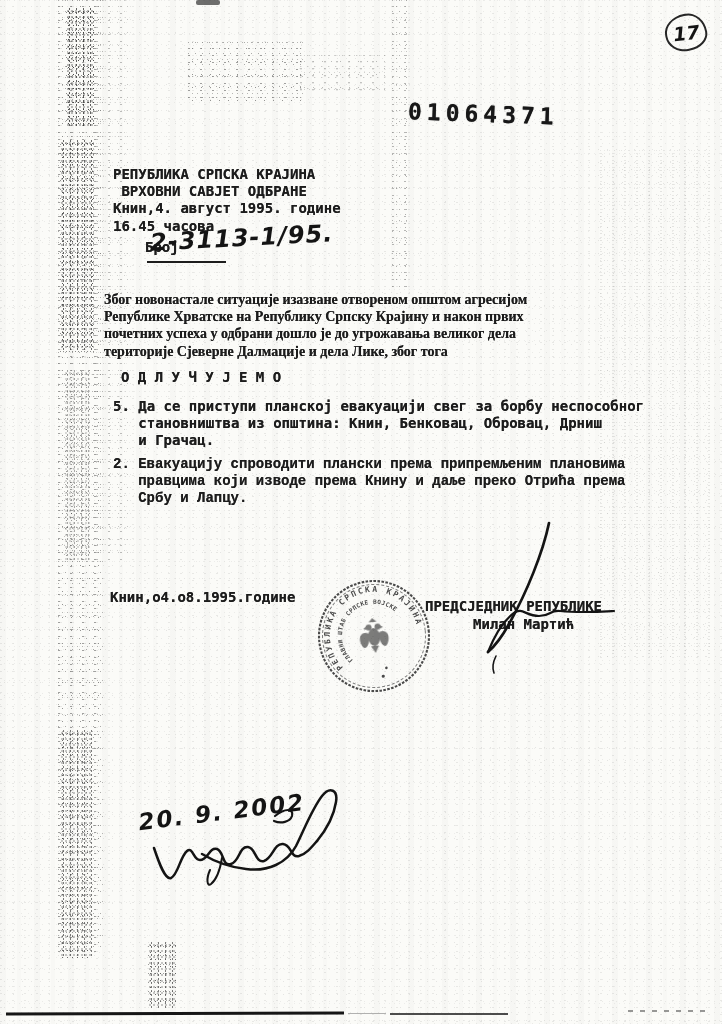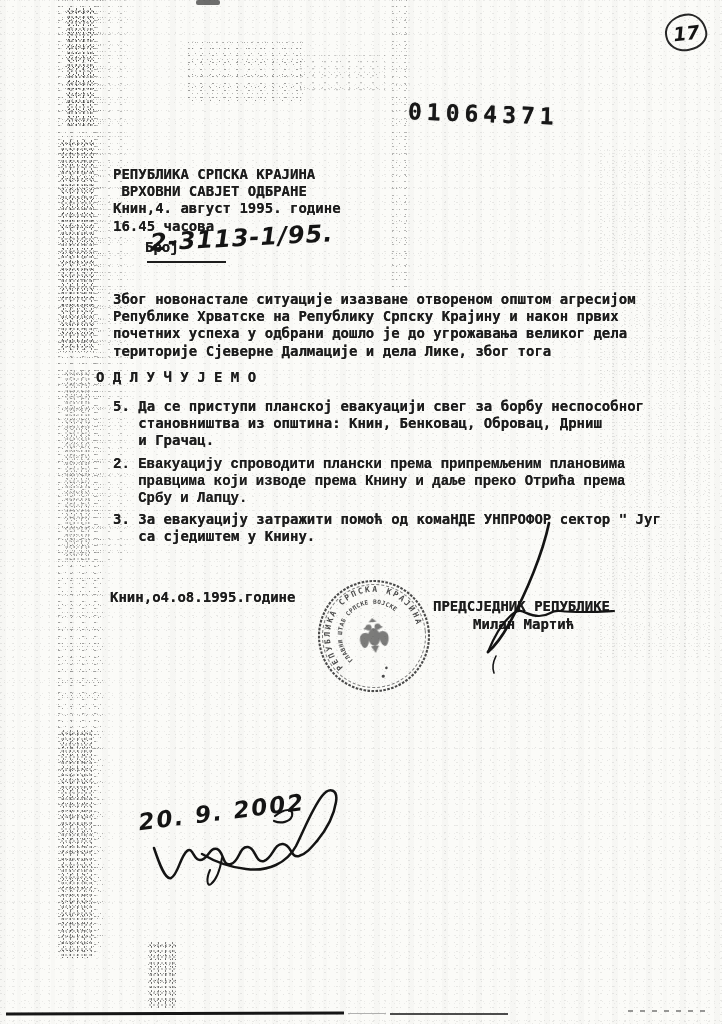--- a/index.html
+++ b/index.html
@@ -76,36 +76,34 @@
   <div id="stamp-number">01064371</div>
 
   <pre class="typed" style="left:113px;top:166px;">РЕПУБЛИКА СРПСКА КРАЈИНА
  ВРХОВНИ САВЈЕТ ОДБРАНЕ
 Книн,4. август 1995. године
 16.45 часова</pre>
   <pre class="typed" id="number-line">Број</pre>
   <span class="hand" id="hand-number">2-3113-1/95.</span>
   <div id="number-underline"></div>
 
-  <pre class="typed" style="left:113px;top:291px;">Због новонастале ситуације изазване отвореном општом агресијом
+  <pre class="typed" style="left:104px;top:291px;font-family:Liberation Serif, serif;">Због новонастале ситуације изазване отвореном општом агресијом
 Републике Хрватске на Републику Српску Крајину и након првих
 почетних успеха у одбрани дошло је до угрожавања великог дела
 територије Сјеверне Далмације и дела Лике, због тога</pre>
-  <pre class="typed" style="left:96px;top:369px;">О Д Л У Ч У Ј Е М О</pre>
+  <pre class="typed" style="left:121px;top:369px;">О Д Л У Ч У Ј Е М О</pre>
   <pre class="typed" style="left:113px;top:398px;">5. Да се приступи планској евакуацији свег за борбу неспособног
    становништва из општина: Книн, Бенковац, Обровац, Дрниш
    и Грачац.</pre>
   <pre class="typed" style="left:113px;top:456px;font-family:Liberation Mono, monospace;">2. Евакуацију спроводити плански према припремљеним плановима
    правцима који изводе према Книну и даље преко Отрића према
    Србу и Лапцу.</pre>
-  <pre class="typed" style="left:113px;top:511px;">3. За евакуацију затражити помоћ од комаНДЕ УНПРОФОР сектор " Југ
-   са сједиштем у Книну.</pre>
 
   <pre class="typed" style="left:110px;top:589px;">Книн,о4.о8.1995.године</pre>
-  <pre class="typed" style="left:425px;top:598px;margin-left:8px;">ПРЕДСЈЕДНИК РЕПУБЛИКЕ</pre>
+  <pre class="typed" style="left:425px;top:598px;">ПРЕДСЈЕДНИК РЕПУБЛИКЕ</pre>
   <pre class="typed" style="left:425px;top:616px;margin-left:48px;">Милан Мартић</pre>
 
   <svg id="seal" width="122" height="122" viewBox="-61 -61 122 122">
     <g transform="rotate(-6)" stroke="#242424" fill="none">
       <circle r="55" stroke-width="2.1" stroke-dasharray="2.6 1.4"></circle>
       <circle r="51.5" stroke-width="1" stroke-dasharray="3 2" opacity=".7"></circle>
       <path id="sealOuterArc" d="M -31 31 A 44 44 0 1 1 31 31" stroke="none"></path>
       <path id="sealInnerArc" d="M -22 23 A 32 32 0 1 1 22 23" stroke="none"></path>
       <text font-family="DejaVu Sans Mono, monospace" font-weight="bold" font-size="8" letter-spacing="2" fill="#242424" stroke="none">
         <textPath href="#sealOuterArc" startOffset="4">РЕПУБЛИКА СРПСКА КРАЈИНА</textPath>

